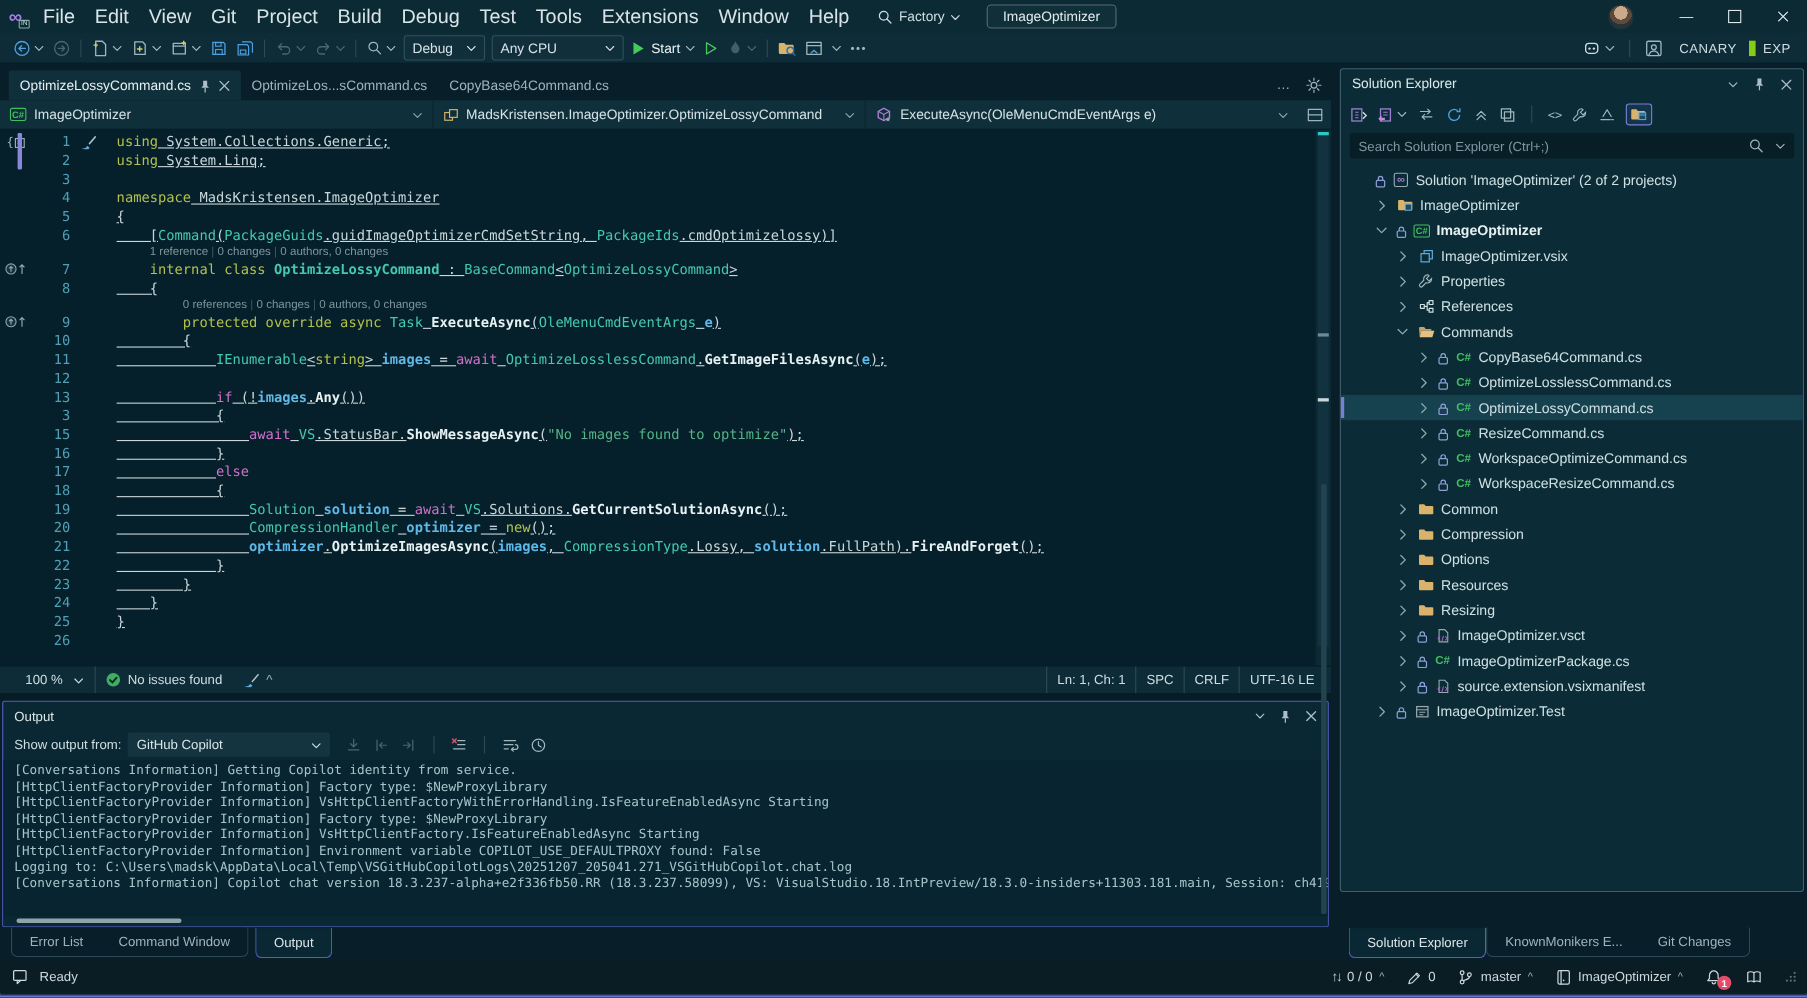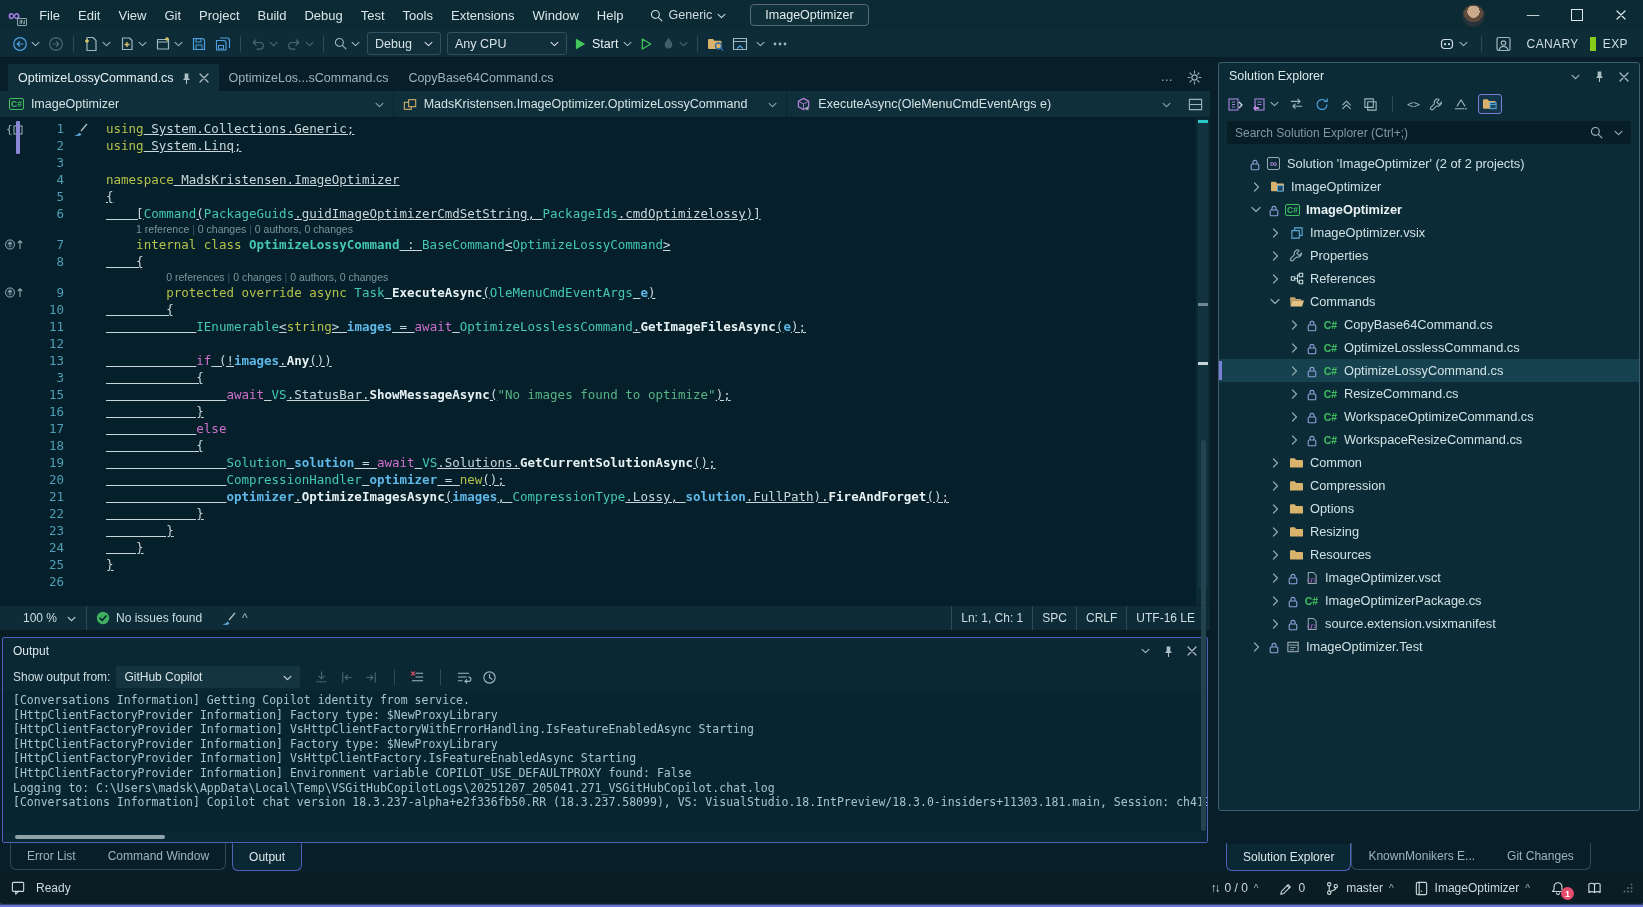--- a/index.html
+++ b/index.html
@@ -9,21 +9,21 @@
   .win{position:absolute;inset:0;background:#0a2430;box-shadow:inset 0 0 0 1px #37446e;border-bottom:2px solid #6a74d8;box-sizing:border-box;}
   svg{display:inline-block;vertical-align:middle;}
   .dim{opacity:.42;}
   .sep{width:1px;height:16px;background:#2c4a58;margin:0 5px;display:inline-block;}
 
   
   .titlebar{position:absolute;left:0;top:0;right:0;height:30px;background:#0b2a34;display:flex;align-items:center;padding-left:8px;box-sizing:border-box;}
   .vs-logo{display:inline-flex;align-items:center;margin-right:10px;position:relative;}
   .vs-logo b{color:#a97fe8;font-size:17px;font-weight:bold;line-height:1;}
   .vs-logo i{position:absolute;right:-7px;bottom:-2px;font-style:normal;font-size:6px;background:#0b2a34;border:1px solid #8aa;color:#cdd;padding:0 1px;border-radius:1px;}
-  .menu-item{padding:0 9px;height:30px;display:inline-flex;align-items:center;color:#d8e4e8;font-size:13px;cursor:default;}
+  .menu-item{padding:0 9px;height:30px;display:inline-flex;align-items:center;color:#d8e4e8;font-size:18px;cursor:default;}
   .tb-search{display:inline-flex;align-items:center;gap:5px;color:#cfdde2;margin-left:10px;padding:0 6px;}
   .app-title{margin-left:18px;border:1px solid #5a6a74;background:#0f3039;border-radius:4px;padding:3px 14px;font-size:12.5px;color:#e2ebee;}
   .tb-right{margin-left:auto;display:flex;align-items:center;height:30px;}
   .avatar{width:21px;height:21px;border-radius:50%;margin-right:26px;
      background:radial-gradient(circle at 50% 32%,#caa98c 0 34%,#5d4a3a 35% 58%,#26333c 59%);border:1px solid #233;}
   .wbtn{width:44px;height:30px;display:inline-flex;align-items:center;justify-content:center;color:#dfe9ec;}
 
   
   .toolbar{position:absolute;left:0;top:30px;right:0;height:28px;background:#0d2c37;display:flex;align-items:center;padding:0 8px;box-sizing:border-box;border-bottom:1px solid #071c25;}
   .tbi{display:inline-flex;align-items:center;gap:3px;padding:0 4px;height:24px;color:#9fb6bd;}
@@ -143,21 +143,21 @@
         <span class="menu-item">Tools</span>
         <span class="menu-item">Extensions</span>
         <span class="menu-item">Window</span>
         <span class="menu-item">Help</span>
       </nav>
     <div class="tb-search">
       <span id="tb-search-ic"><svg width="15" height="15" viewBox="0 0 16 16">
             <circle cx="6.8" cy="6.8" r="4.2" fill="none" stroke="currentColor" stroke-width="1.2" stroke-linecap="round" stroke-linejoin="round"></circle>
             <path d="M9.9 9.9 L13.8 13.8" fill="none" stroke="currentColor" stroke-width="1.2" stroke-linecap="round" stroke-linejoin="round"></path>
           </svg></span>
-      <span>Generic</span>
+      <span>Factory</span>
       <span id="tb-search-cd"><svg width="9" height="6" viewBox="0 0 10 7">
             <path d="M1 1.5 L5 5.5 L9 1.5" fill="none" stroke="currentColor" stroke-width="1.2" stroke-linecap="round" stroke-linejoin="round"></path>
           </svg></span>
     </div>
     <div class="app-title">ImageOptimizer</div>
     <div class="tb-right">
       <span class="avatar"></span>
       <span class="wbtn">—</span>
       <span class="wbtn">
           <span style="display:inline-block;width:10px;height:10px;border:1px solid #dfe9ec;"></span>
@@ -888,34 +888,34 @@
               <span class="chev">
                 <svg width="7" height="10" viewBox="0 0 7 10">
                   <path d="M1.5 1 L5.5 5 L1.5 9" fill="none" stroke="currentColor" stroke-width="1.2" stroke-linecap="round" stroke-linejoin="round"></path>
                 </svg>
               </span>
               <span class="ticon">
                 <svg width="15" height="13" viewBox="0 0 16 14">
                   <path d="M1 3.5 a1 1 0 0 1 1-1 h4 l1.6 1.8 H14 a1 1 0 0 1 1 1 V11.5 a1 1 0 0 1 -1 1 H2 a1 1 0 0 1 -1 -1 z" fill="#d9b36c"></path>
                 </svg>
               </span>
-              <span class="tlabel ">Resizing</span>
+              <span class="tlabel ">Resources</span>
             </div>
             <div class="trow " style="padding-left:48px">
               <span class="chev">
                 <svg width="7" height="10" viewBox="0 0 7 10">
                   <path d="M1.5 1 L5.5 5 L1.5 9" fill="none" stroke="currentColor" stroke-width="1.2" stroke-linecap="round" stroke-linejoin="round"></path>
                 </svg>
               </span>
               <span class="ticon">
                 <svg width="15" height="13" viewBox="0 0 16 14">
                   <path d="M1 3.5 a1 1 0 0 1 1-1 h4 l1.6 1.8 H14 a1 1 0 0 1 1 1 V11.5 a1 1 0 0 1 -1 1 H2 a1 1 0 0 1 -1 -1 z" fill="#d9b36c"></path>
                 </svg>
               </span>
-              <span class="tlabel ">Resources</span>
+              <span class="tlabel ">Resizing</span>
             </div>
             <div class="trow " style="padding-left:48px">
               <span class="chev">
                 <svg width="7" height="10" viewBox="0 0 7 10">
                   <path d="M1.5 1 L5.5 5 L1.5 9" fill="none" stroke="currentColor" stroke-width="1.2" stroke-linecap="round" stroke-linejoin="round"></path>
                 </svg>
               </span>
               <span><svg width="10" height="12" viewBox="0 0 10 12">
                   <rect x="1.2" y="5" width="7.6" height="5.8" rx="1" fill="none" stroke="#8fa0d8" stroke-width="1.1"></rect>
                   <path d="M3 5 V3.4 a2 2 0 0 1 4 0 V5" fill="none" stroke="#8fa0d8" stroke-width="1.1"></path>

